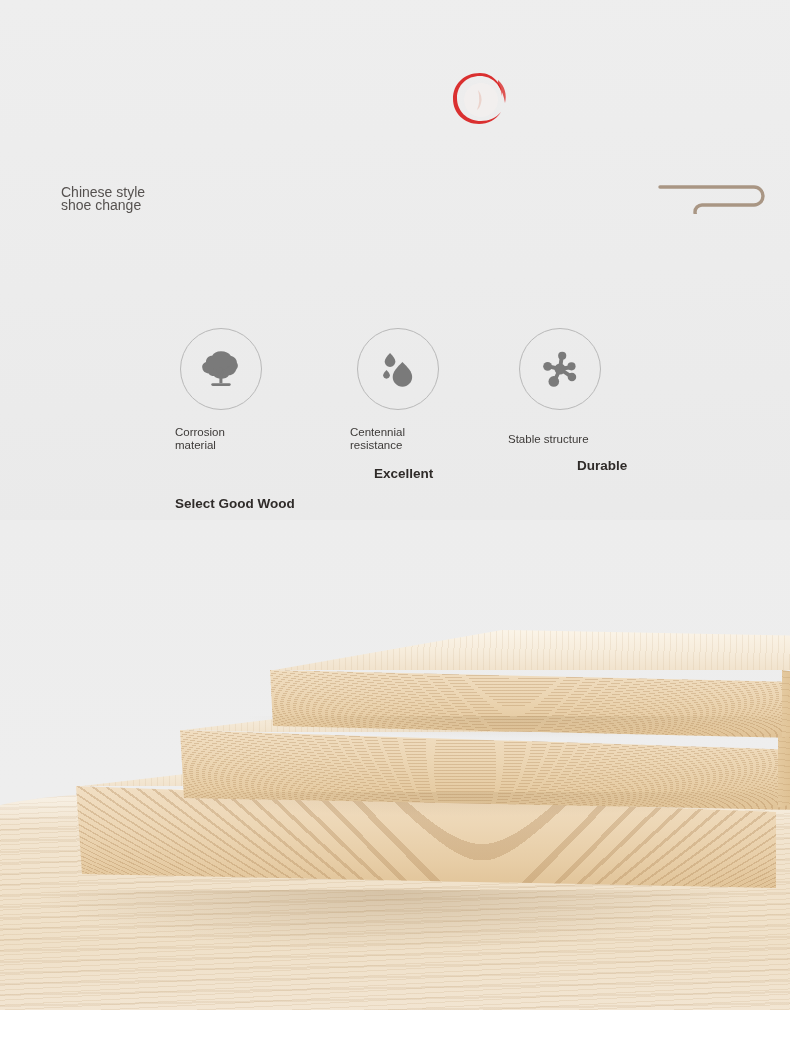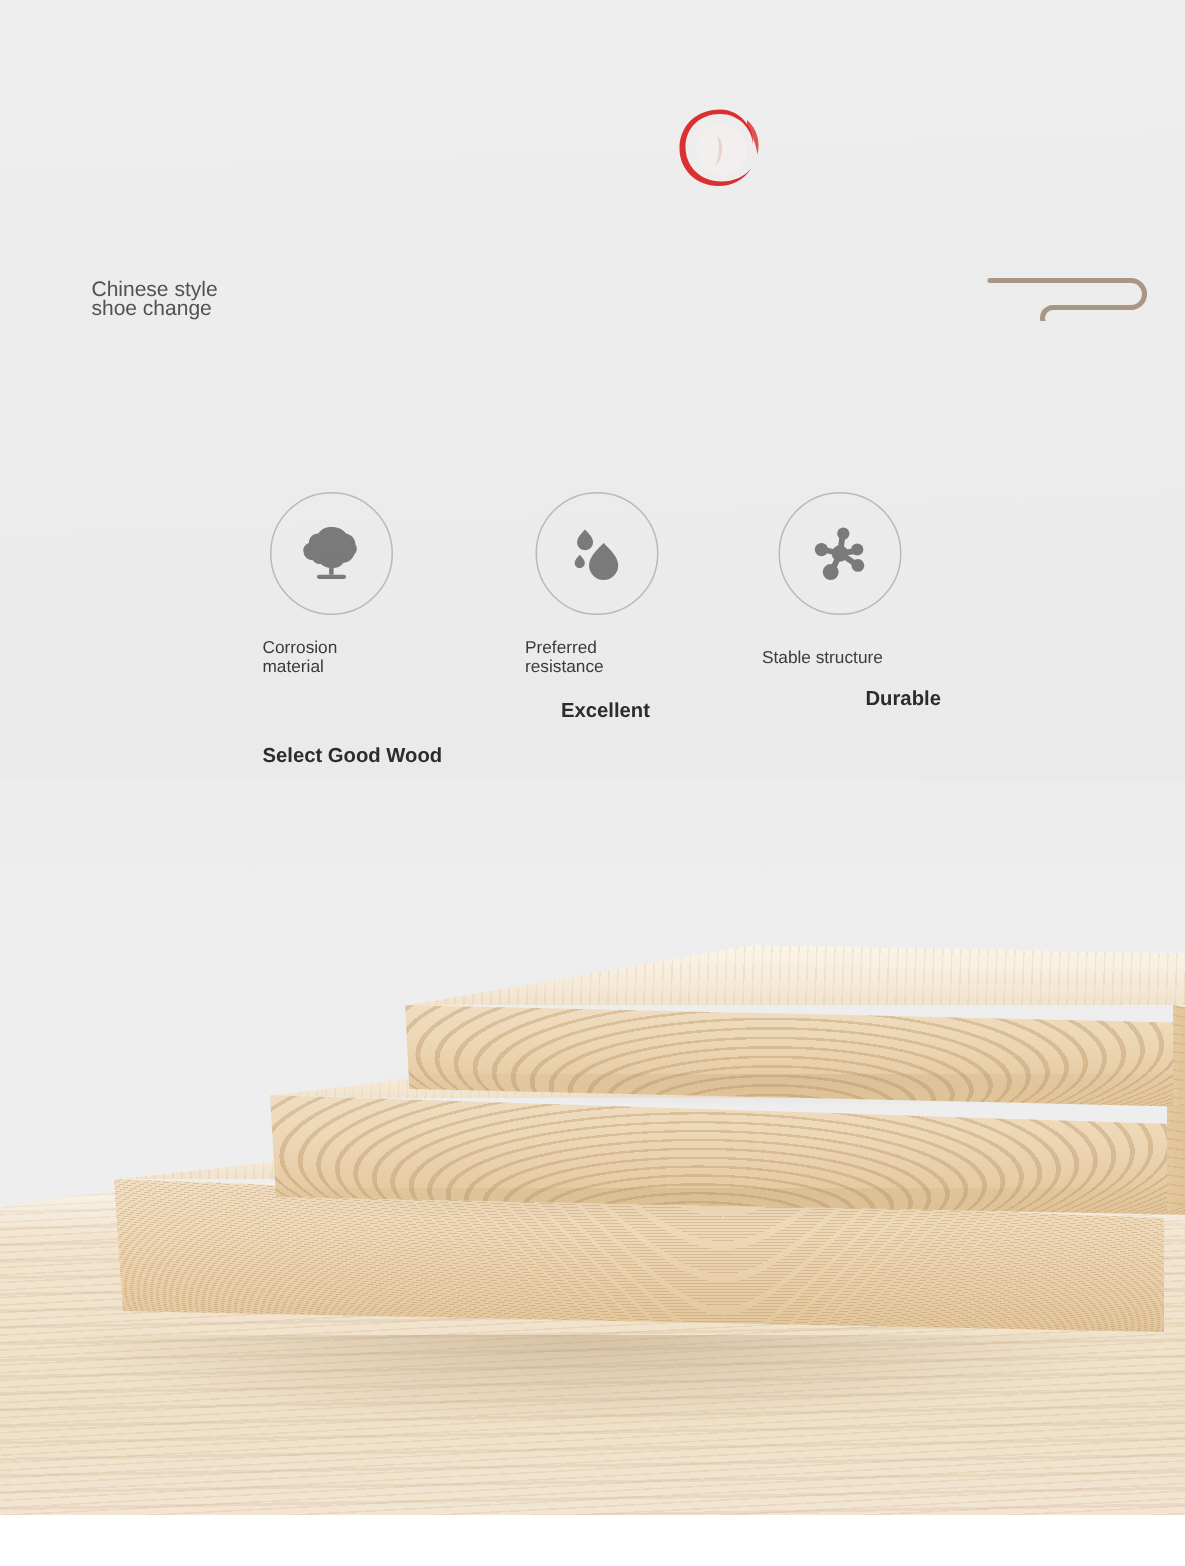--- a/index.html
+++ b/index.html
@@ -322,21 +322,21 @@
             <path d="M31 18 c6 6 11 11 11 17 c0 6 -5 11 -11 11 c-6 0 -11 -5 -11 -11
                      c0 -6 5 -11 11 -17 Z"></path>
             <path d="M17 8 c3.4 3.6 6 6.4 6 9.6 c0 3.4 -2.8 6 -6 6 c-3.4 0 -6 -2.6 -6 -6
                      c0 -3.2 2.6 -6 6 -9.6 Z"></path>
             <path d="M13 27 c2.2 2.4 3.8 4.2 3.8 6.2 c0 2.2 -1.8 3.8 -3.8 3.8
                      c-2.2 0 -3.8 -1.6 -3.8 -3.8 c0 -2 1.6 -3.8 3.8 -6.2 Z"></path>
           </g>
         </svg>
       </div>
       <div class="label-small">
-        <div>Preferred</div>
+        <div>Centennial</div>
         <div>resistance</div>
       </div>
       <div class="label-big">Excellent</div>
     </div>
 
     <div class="feature f2">
       <div class="circle">
         <svg viewBox="0 0 52 52" width="46" height="46">
           <g stroke="#7a7a7a" stroke-width="4.4" stroke-linecap="round">
             <line x1="26" y1="26" x2="28" y2="12"></line>

